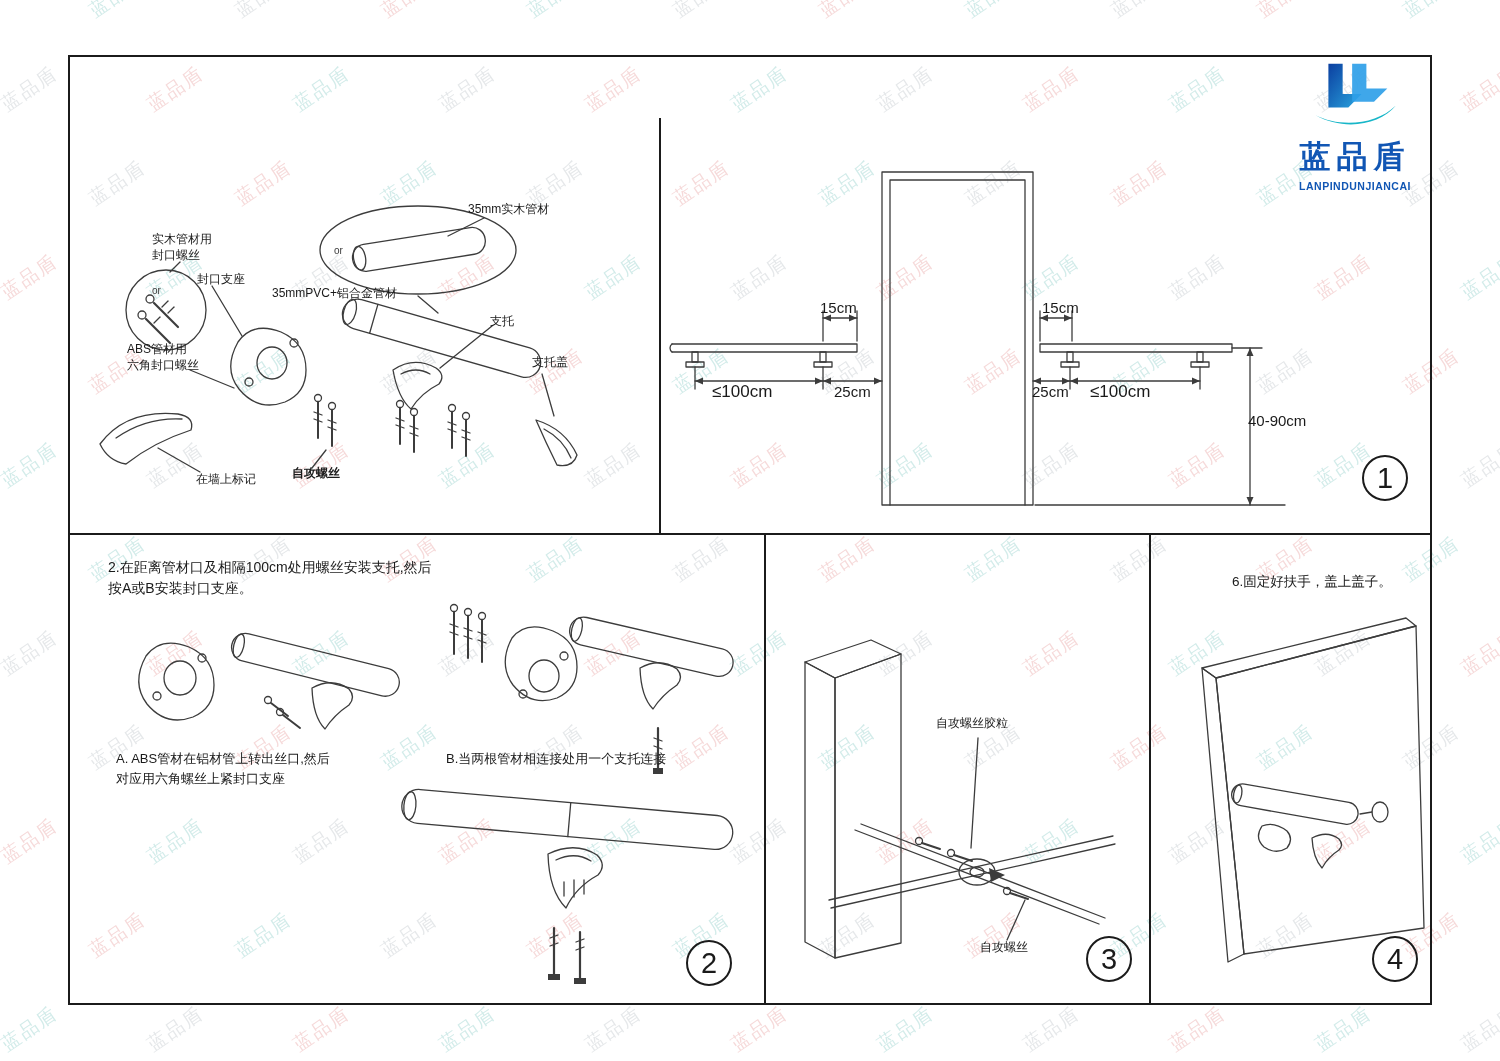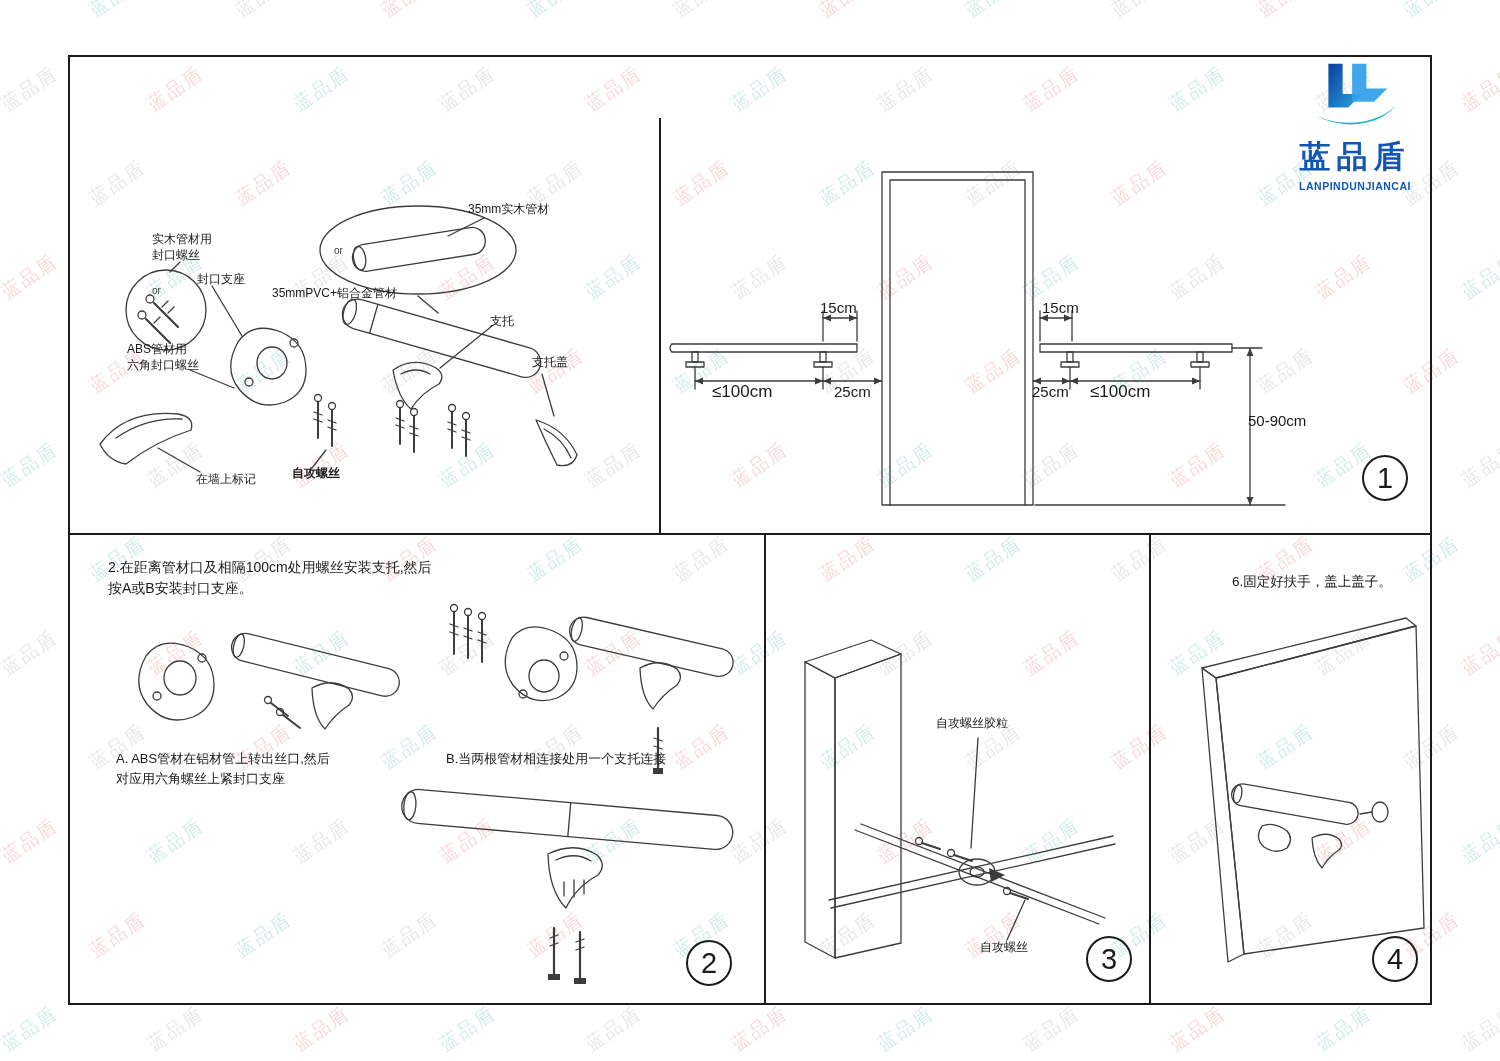--- a/index.html
+++ b/index.html
@@ -347,21 +347,21 @@
           <path d="M590,370 l-3.5,-8 h7 z"></path>
       </g>
     </svg>
 
     <div class="dim" style="left:820px;top:299px">15cm</div>
     <div class="dim" style="left:1042px;top:299px">15cm</div>
     <div class="dim big" style="left:712px;top:382px">≤100cm</div>
     <div class="dim" style="left:834px;top:383px">25cm</div>
     <div class="dim" style="left:1032px;top:383px">25cm</div>
     <div class="dim big" style="left:1090px;top:382px">≤100cm</div>
-    <div class="dim" style="left:1248px;top:412px">50-90cm</div>
+    <div class="dim" style="left:1248px;top:412px">40-90cm</div>
 
     <div class="step-circle" style="left:1362px;top:455px">
       <span>1</span>
     </div>
 
     <div class="ptext" style="left:108px;top:557px;font-size:14px">2.在距离管材口及相隔100cm处用螺丝安装支托,然后
 按A或B安装封口支座。</div>
     <svg class="abs" style="left:92px;top:592px" width="655" height="400" viewBox="0 0 655 400">
       <g fill="none" stroke="#3c3c3c" stroke-width="1.3" stroke-linejoin="round" stroke-linecap="round">
         <g>

